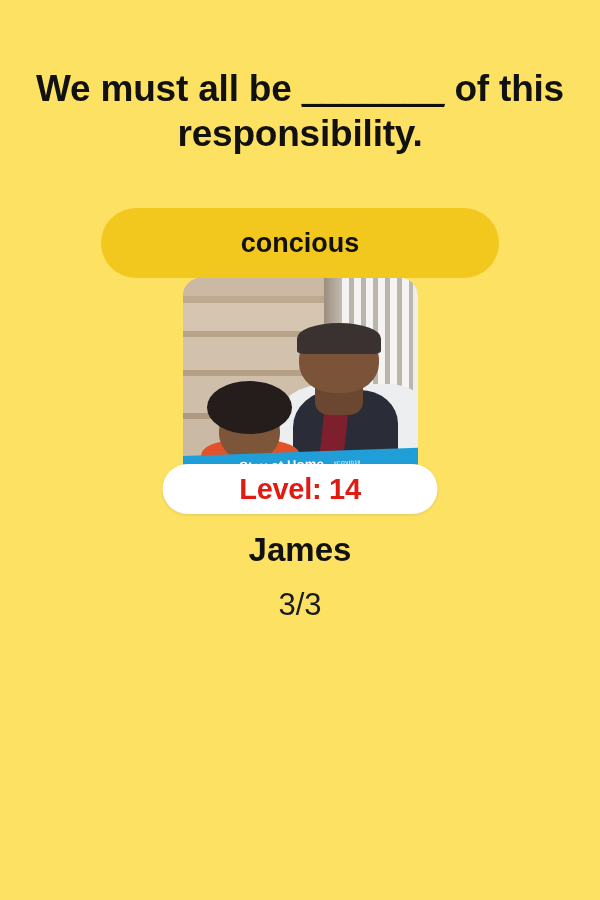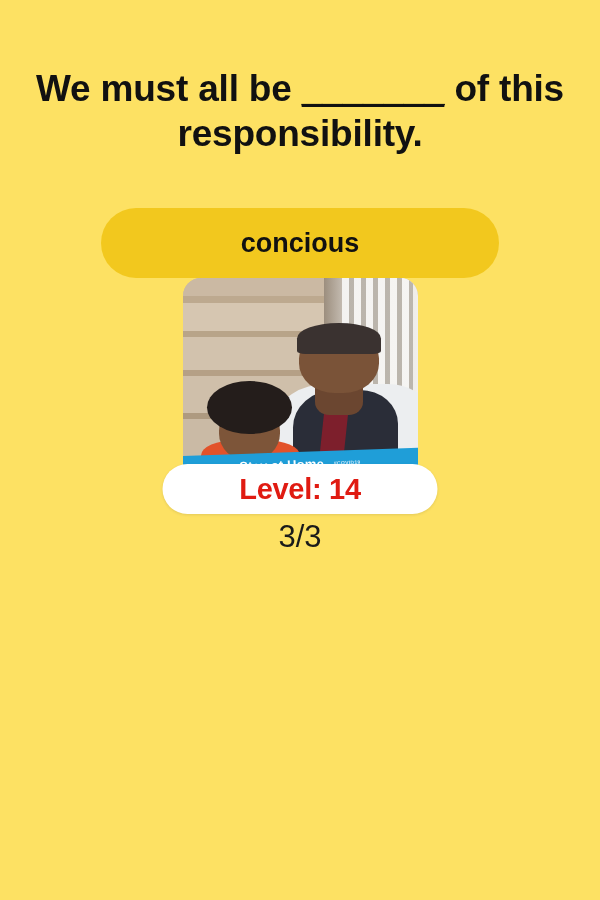--- a/index.html
+++ b/index.html
@@ -250,21 +250,21 @@
   }
 
   
   .player-name {
     margin-top:48px;
     font-size:33px;
     font-weight:bold;
     color:#111111;
   }
   .progress {
-    margin-top:36px;
+    margin-top:18px;
     font-size:31px;
     font-weight:normal;
     color:#1a1a1a;
   }
 </style>
 </head>
 <body>
 
 <div class="screen">
 
@@ -303,15 +303,16 @@
         <span class="banner-text">Stay at Home</span>
         <span class="banner-tag">#COVID19</span>
       </div>
     </div>
 
     <div class="level-pill">
       <span class="level-text">Level: 14</span>
     </div>
   </div>
 
+  <div class="player-name">James</div>
   <div class="progress">3/3</div>
 
 </div>
 
 </body></html>

